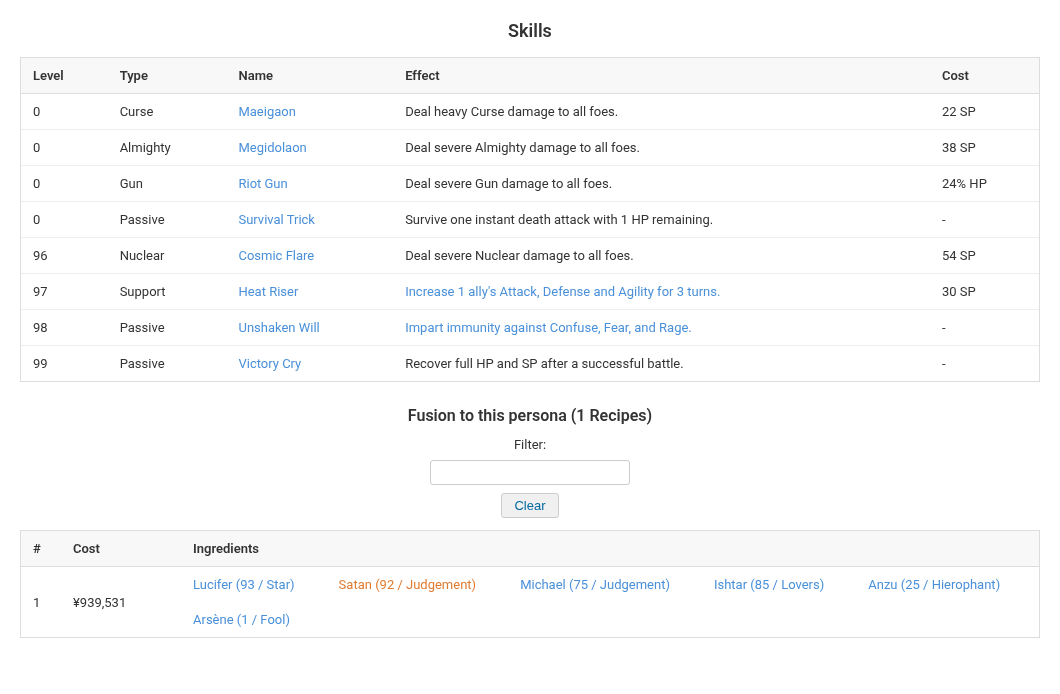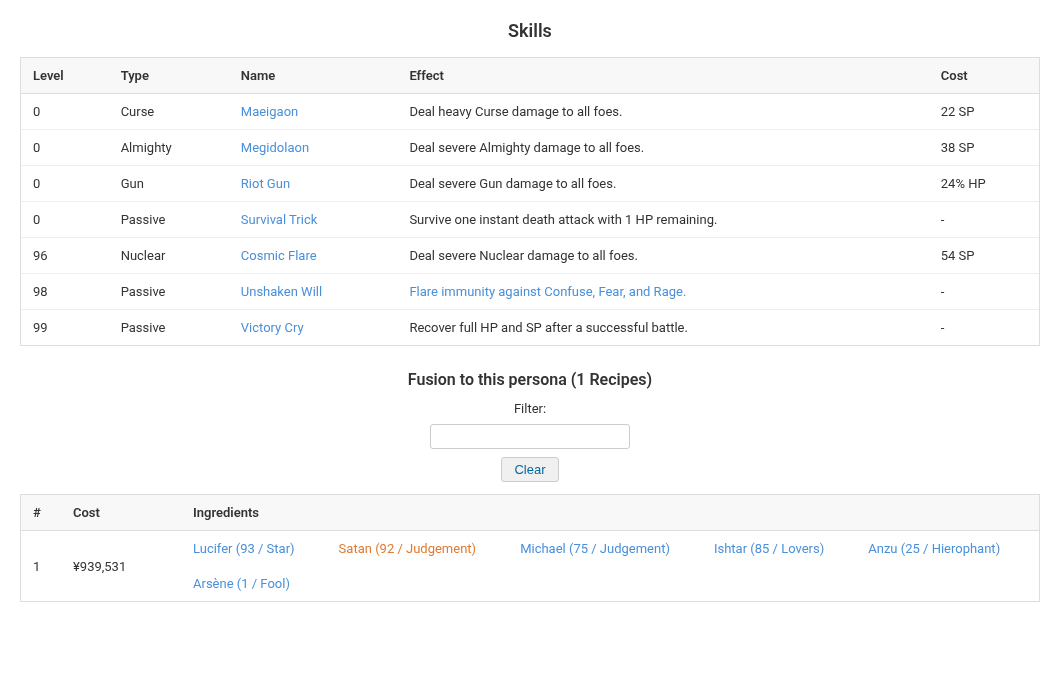--- a/index.html
+++ b/index.html
@@ -132,24 +132,31 @@
       <td>-</td>
     </tr>
         <tr>
       <td>96</td>
       <td>Nuclear</td>
       <td><a class="link-blue" href="#">Cosmic Flare</a></td>
       <td class="">Deal severe Nuclear damage to all foes.</td>
       <td>54 SP</td>
     </tr>
         <tr>
+      <td>97</td>
+      <td>Support</td>
+      <td><a class="link-blue" href="#">Heat Riser</a></td>
+      <td class="effect-colored">Increase 1 ally's Attack, Defense and Agility for 3 turns.</td>
+      <td>30 SP</td>
+    </tr>
+        <tr>
       <td>98</td>
       <td>Passive</td>
       <td><a class="link-blue" href="#">Unshaken Will</a></td>
-      <td class="effect-colored">Flare immunity against Confuse, Fear, and Rage.</td>
+      <td class="effect-colored">Impart immunity against Confuse, Fear, and Rage.</td>
       <td>-</td>
     </tr>
         <tr>
       <td>99</td>
       <td>Passive</td>
       <td><a class="link-blue" href="#">Victory Cry</a></td>
       <td class="">Recover full HP and SP after a successful battle.</td>
       <td>-</td>
     </tr>
       </tbody>

